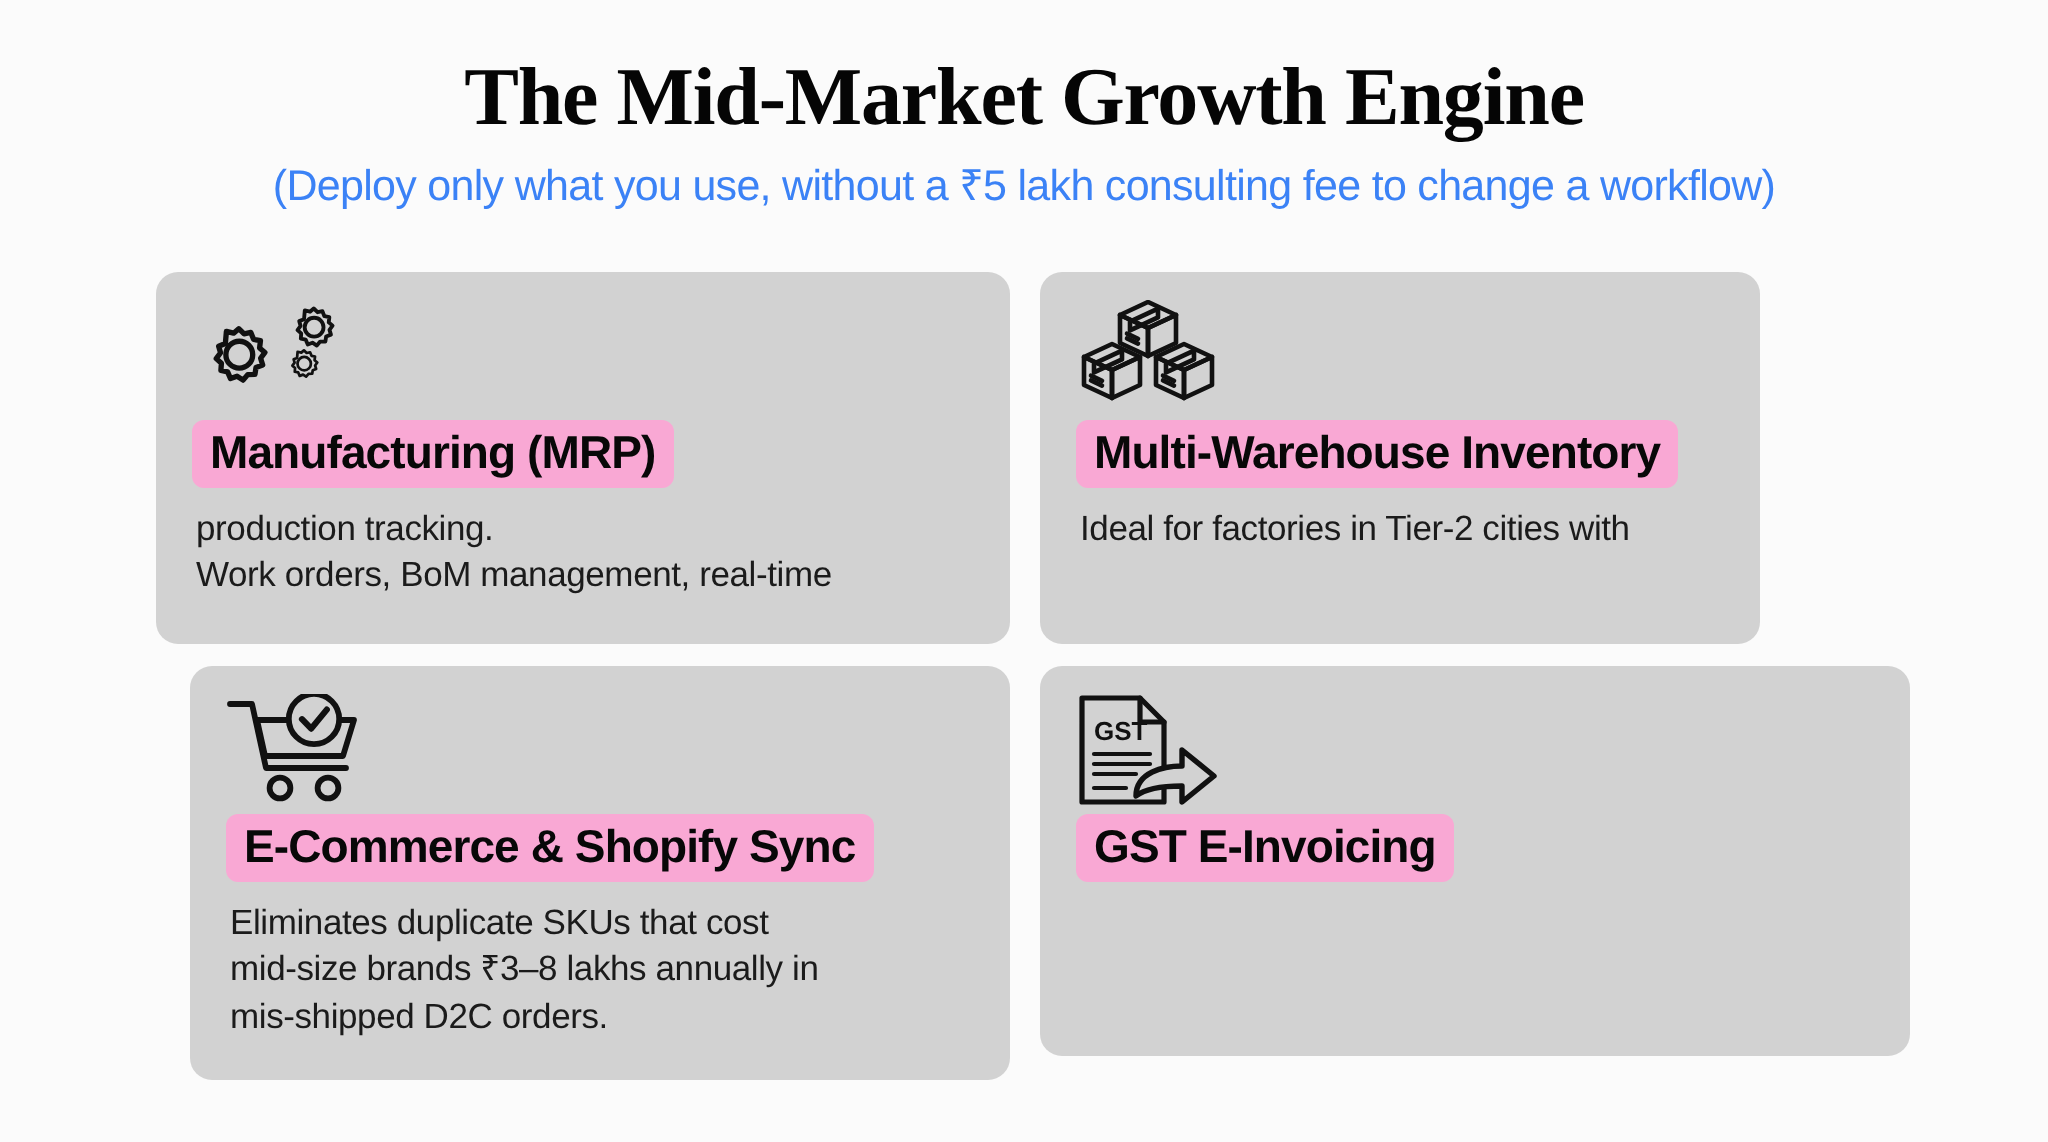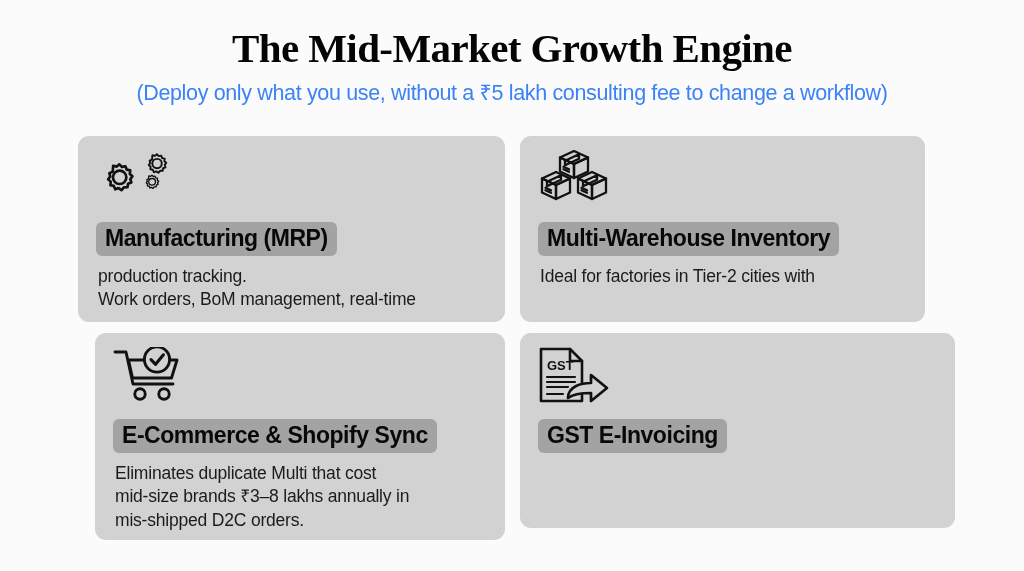--- a/index.html
+++ b/index.html
@@ -53,21 +53,21 @@
   .card {
     position: absolute;
     background: #d2d2d2;
     border-radius: 11px;
     box-sizing: border-box;
     padding: 0;
   }
 
   
   .card-0 { left: 78px;  top: 0px;   width: 427px; height: 186px; }
-  .card-1 { left: 520px; top: 0px;   width: 405px; height: 186px; }
+  .card-1 { left: 520px; top: 0px;   width: 360px; height: 186px; }
   
   .card-2 { left: 95px;  top: 197px; width: 410px; height: 207px; }
   .card-3 { left: 520px; top: 197px; width: 435px; height: 195px; }
 
   .card-inner {
     position: absolute;
     left: 0;
     top: 0;
     padding: 14px 18px 0 18px;
   }
@@ -79,30 +79,29 @@
   }
   .icon-wrap svg { display: block; }
 
   .card-title-row {
     display: block;
     margin-bottom: 9px;
   }
 
   .card-title {
     display: inline-block;
-    background: #a3a3a3;
+    background: #f9a8d4;
     border-radius: 6px;
     padding: 3px 9px 4px 9px;
     font-size: 23px;
     font-weight: bold;
     color: #080808;
     letter-spacing: -0.45px;
     line-height: 1.18;
     white-space: nowrap;
-    margin-top: 12px;
   }
 
   .card-desc {
     margin: 0;
     font-size: 17.5px;
     color: #1b1b1b;
     line-height: 1.33;
     letter-spacing: -0.2px;
     padding-left: 2px;
   }
@@ -197,21 +196,21 @@
           <circle cx="27" cy="47" r="5.2"></circle>
           <circle cx="51" cy="47" r="5.2"></circle>
           <circle cx="44" cy="12.5" r="12.6" fill="#d2d2d2"></circle>
           <path d="M38 12.6 L42.6 17.3 L50.4 7.8" stroke-width="3.1"></path>
         </svg>
       </span>
       <span class="card-title-row">
         <span class="card-title">E-Commerce &amp; Shopify Sync</span>
       </span>
       <p class="card-desc">
-        <span class="ln">Eliminates duplicate Multi that cost</span>
+        <span class="ln">Eliminates duplicate SKUs that cost</span>
         <span class="ln">mid-size brands ₹3–8 lakhs annually in</span>
         <span class="ln">mis-shipped D2C orders.</span>
       </p>
     </div>
   </div>
 
   <div class="card card-3">
     <div class="card-inner">
       <span class="icon-wrap">
         <svg width="72" height="56" viewBox="0 0 72 56" fill="none" stroke="#111111" stroke-width="2.6" stroke-linejoin="round" stroke-linecap="round">

